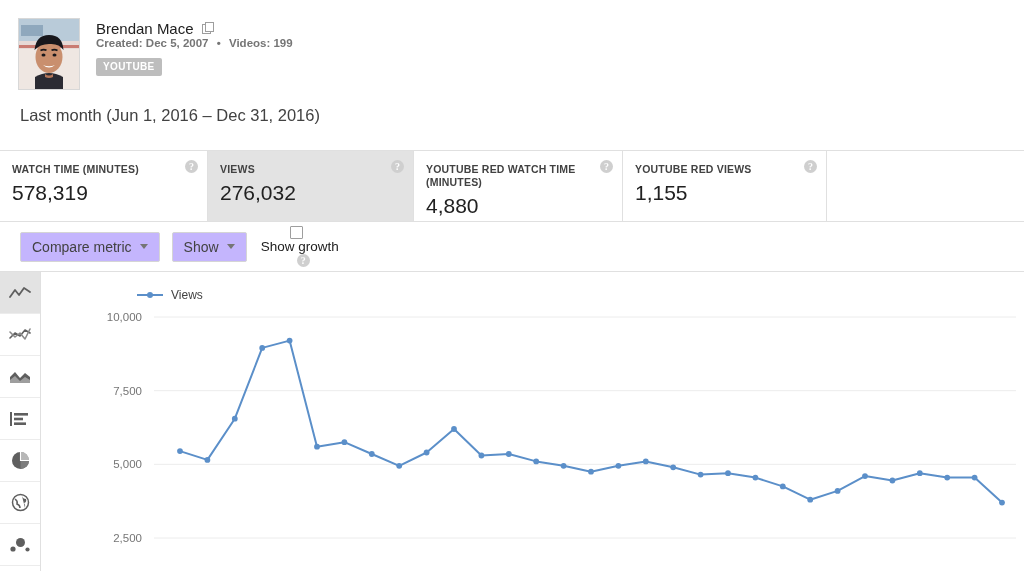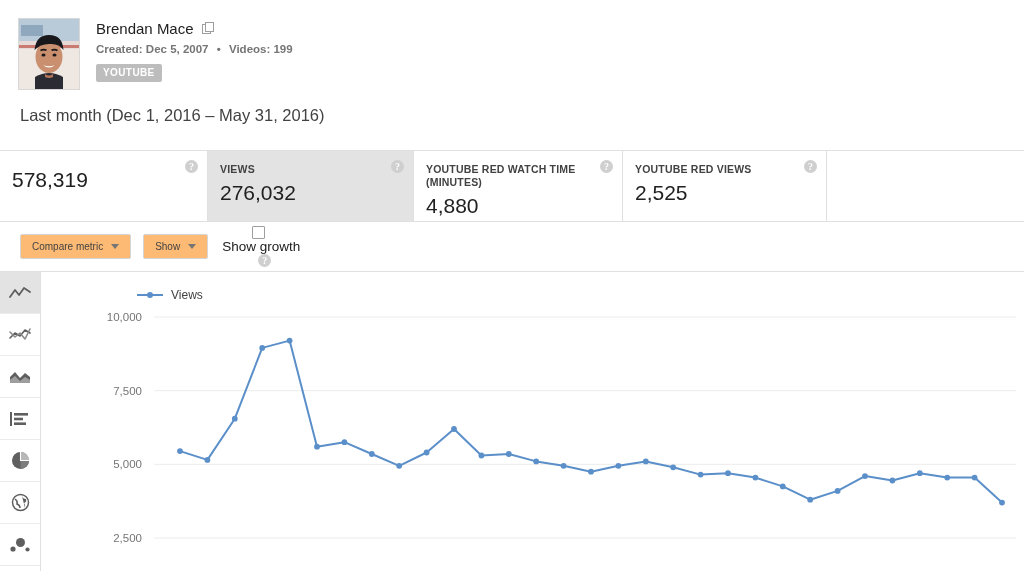--- a/index.html
+++ b/index.html
@@ -18,21 +18,21 @@
     overflow:hidden;position:relative;background:#c9d6e3;
   }
   .avatar svg{display:block;width:100%;height:100%;}
   .ch-info{margin-left:16px;padding-top:2px;}
   .ch-name-row{display:flex;align-items:center;}
   .ch-name{font-size:15px;font-weight:400;color:#212121;letter-spacing:0;}
   .copy-icon{margin-left:8px;width:13px;height:13px;position:relative;display:inline-block;}
   .copy-icon .b{position:absolute;border:1.4px solid #9e9e9e;box-sizing:border-box;}
   .copy-icon .b1{left:0;top:2px;width:9px;height:10px;background:#fff;}
   .copy-icon .b2{left:3px;top:0;width:9px;height:10px;background:#fff;}
-  .ch-sub{font-size:11.5px;color:#757575;margin-top:6px;font-weight:600;}
+  .ch-sub{font-size:11.5px;color:#757575;margin-top:0;font-weight:600;}
   .ch-sub .dot{margin:0 5px;}
   .badge{
     display:inline-block;margin-top:9px;background:#bdbdbd;color:#fff;
     font-size:10px;font-weight:700;letter-spacing:.4px;
     padding:3px 7px 4px;border-radius:2px;
   }
   .range{font-size:16.5px;color:#424242;margin:16px 0 0 2px;font-weight:400;}
 
   
   .cards{
@@ -61,22 +61,22 @@
     text-align:center;font-family:"Liberation Serif",serif;
   }
 
   
   .toolbar{
     position:absolute;left:0;top:222px;width:1024px;height:50px;
     display:flex;align-items:center;padding-left:20px;box-sizing:border-box;
     border-bottom:1px solid #e0e0e0;background:#fff;
   }
   .btn{
-    border:1px solid #d5d5d5;background:#fdba74;border-radius:2px;
-    font-size:10px;color:#424242;padding:6px 11px;margin-right:12px;
+    border:1px solid #d5d5d5;background:#c4b5fd;border-radius:2px;
+    font-size:14px;color:#424242;padding:6px 11px;margin-right:12px;
     display:flex;align-items:center;cursor:pointer;font-weight:400;
   }
   .caret{
     width:0;height:0;border-left:4px solid transparent;border-right:4px solid transparent;
     border-top:5px solid #757575;margin-left:8px;
   }
   .chk-wrap{display:flex;align-items:center;margin-left:2px;cursor:pointer;flex-direction:column;}
   .chk{
     width:13px;height:13px;border:1px solid #9e9e9e;background:#fff;
     border-radius:1px;margin-right:6px;box-sizing:border-box;
@@ -151,42 +151,43 @@
         </div>
         <div class="ch-sub">
           <span>Created: Dec 5, 2007</span>
           <span class="dot">•</span>
           <span>Videos: 199</span>
         </div>
         <div class="badge">YOUTUBE</div>
       </div>
     </div>
 
-    <div class="range">Last month (Dec 1, 2016 – May 31, 2016)</div>
+    <div class="range">Last month (Jun 1, 2016 – Dec 31, 2016)</div>
   </div>
 
   <div class="cards">
     <div class="card c0">
       <div class="help">?</div>
+      <div class="card-label">WATCH TIME (MINUTES)</div>
       <div class="card-val">578,319</div>
     </div>
     <div class="card c1 sel">
       <div class="help">?</div>
       <div class="card-label">VIEWS</div>
       <div class="card-val">276,032</div>
     </div>
     <div class="card c2">
       <div class="help">?</div>
       <div class="card-label">YOUTUBE RED WATCH TIME (MINUTES)</div>
       <div class="card-val">4,880</div>
     </div>
     <div class="card c3">
       <div class="help">?</div>
       <div class="card-label">YOUTUBE RED VIEWS</div>
-      <div class="card-val">2,525</div>
+      <div class="card-val">1,155</div>
     </div>
     <div class="card c4"></div>
   </div>
 
   <div class="toolbar">
     <div class="btn">
       <span>Compare metric</span>
       <span class="caret"></span>
     </div>
     <div class="btn">

